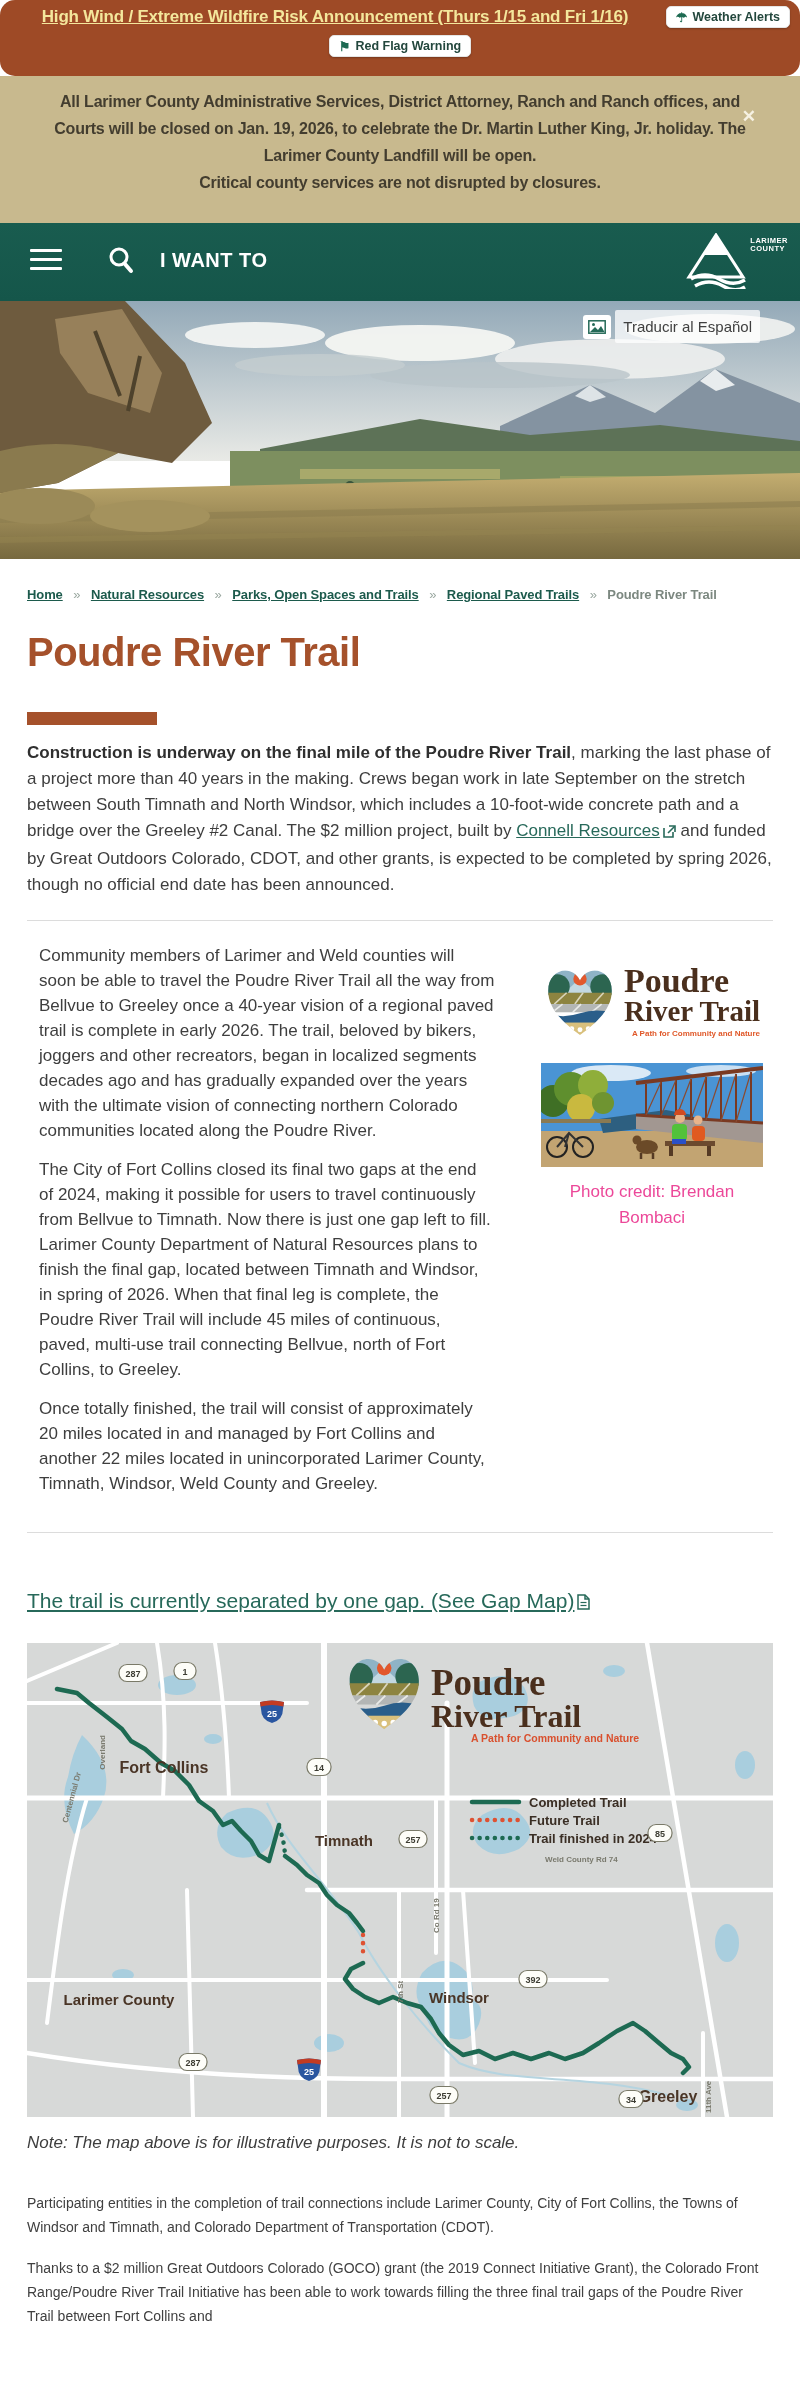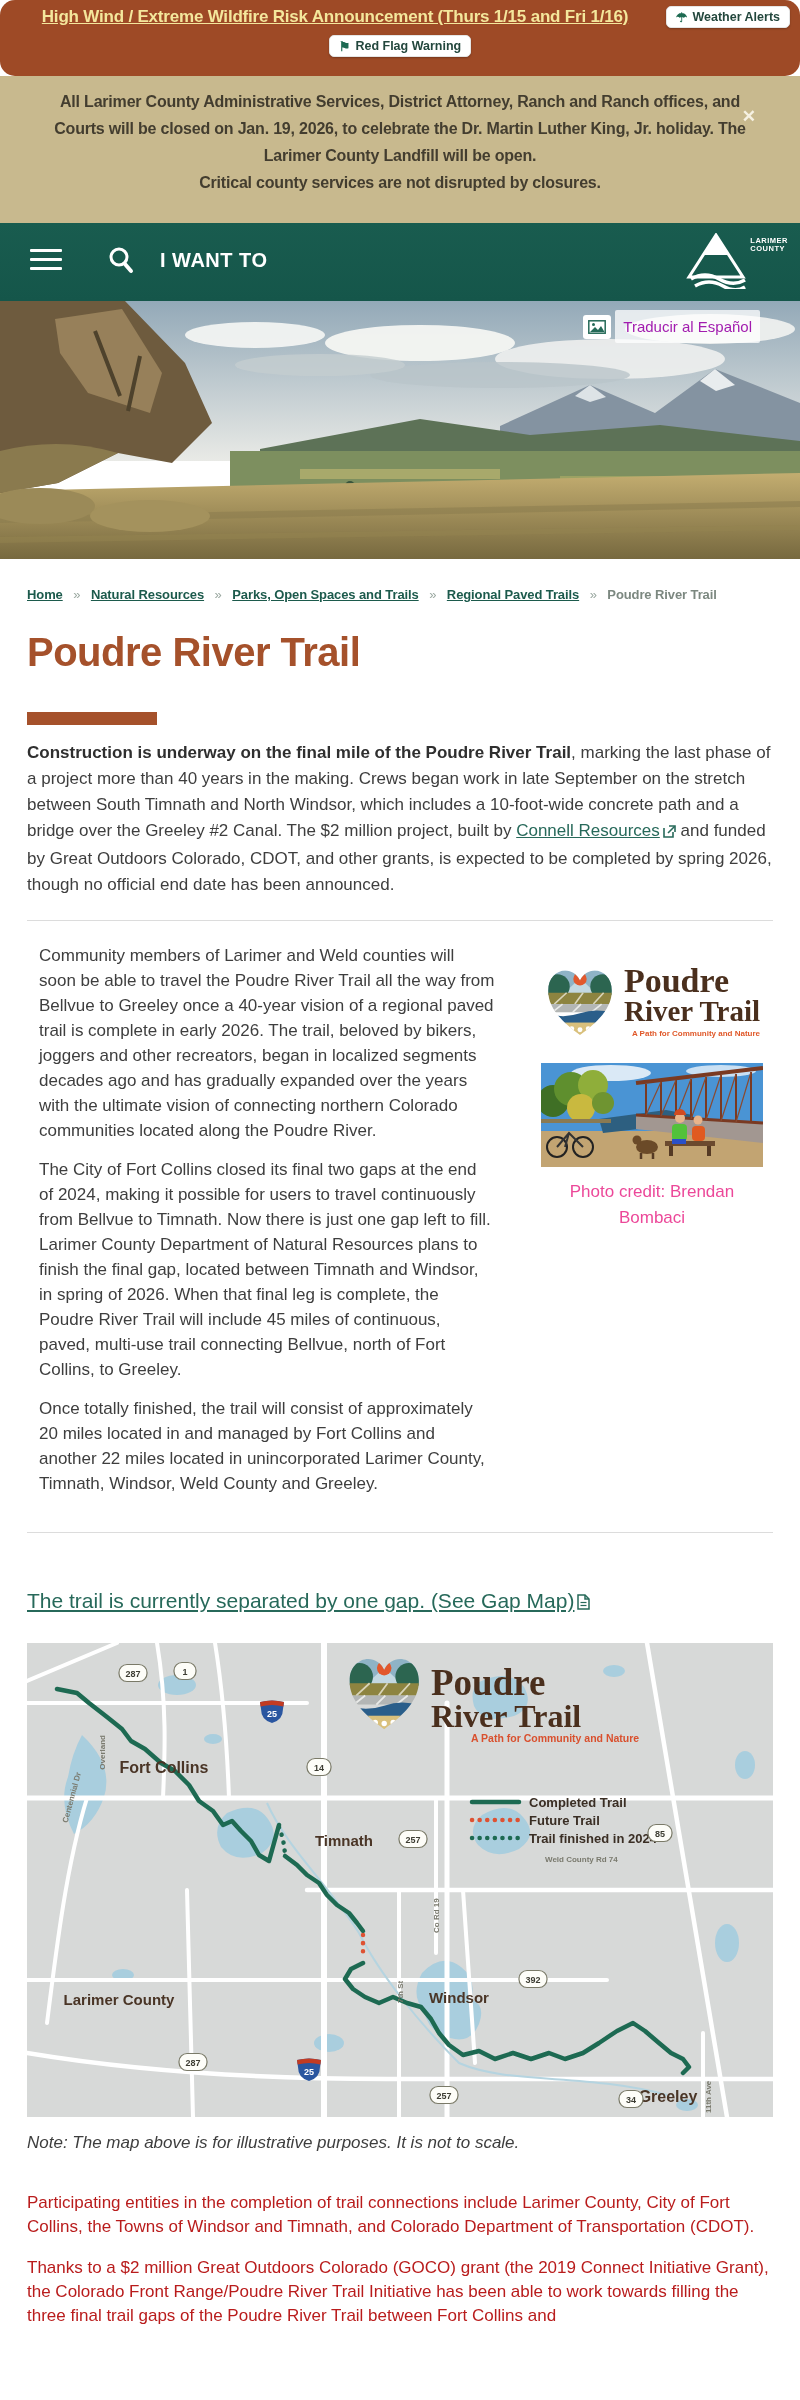--- a/index.html
+++ b/index.html
@@ -37,21 +37,21 @@
   .county-logo{position:absolute;right:12px;top:10px;cursor:pointer;display:flex;align-items:flex-start;}
   .county-logo-text{color:#fff;font-size:7.5px;font-weight:bold;letter-spacing:0.5px;text-align:left;
                     margin-left:3px;margin-top:4px;line-height:8px;}
 
   
   .hero{height:258px;position:relative;overflow:hidden;}
   .hero svg{display:block;}
   .translate-chip{position:absolute;top:9px;right:40px;display:flex;align-items:center;cursor:pointer;}
   .translate-iconbox{background:#fff;border-radius:3px;width:28px;height:24px;display:flex;
                      align-items:center;justify-content:center;margin-right:4px;}
-  .translate-label{background:rgba(255,255,255,0.75);color:#a21caf;font-size:15px;padding:8px 8px;
+  .translate-label{background:rgba(255,255,255,0.75);color:#404040;font-size:15px;padding:8px 8px;
                    border-radius:2px;}
 
   
   .main{padding:0 27px;}
   .breadcrumb{margin-top:28px;font-size:13px;font-weight:bold;letter-spacing:-0.1px;}
   .breadcrumb a{color:#1c5a4c;text-decoration:underline;cursor:pointer;}
   .crumb-sep{color:#9aa8a0;margin:0 7px;font-weight:normal;}
   .crumb-current{color:#7c8880;}
   h1.page-title{margin:26px 0 0;color:#a5512b;font-size:40px;line-height:48px;font-weight:bold;letter-spacing:-0.5px;}
   .title-bar{width:130px;height:13px;background:#a5512b;margin-top:36px;}
@@ -71,21 +71,21 @@
   .logo-line1{font-family:"Liberation Serif",serif;font-weight:bold;color:#4a2f1d;font-size:34px;line-height:30px;}
   .logo-line2{font-family:"Liberation Serif",serif;font-weight:bold;color:#4a2f1d;font-size:29px;line-height:30px;}
   .logo-tagline{color:#e0592a;font-size:8px;font-weight:bold;margin-top:3px;text-align:right;}
   .trail-photo{margin-top:24px;}
   .photo-credit{margin-top:8px;font-size:17px;line-height:26px;color:#ec4899;max-width:210px;
                 margin-left:auto;margin-right:auto;}
 
   .gap-link-row{margin-top:56px;font-size:21px;}
   .map-wrap{margin-top:28px;}
   .map-note{margin:12px 0 0;font-size:17px;font-style:italic;color:#3e3e3e;}
-  .closing p{font-size:17px;line-height:24px;color:#b91c1c;margin:0;}
+  .closing p{font-size:14px;line-height:24px;color:#404040;margin:0;}
   .closing .p1{margin-top:38px;}
   .closing .p2{margin-top:17px;}
 </style>
 </head>
 <body>
 
 <div class="page">
 
   <svg width="0" height="0" style="position:absolute" aria-hidden="true">
     <defs>

